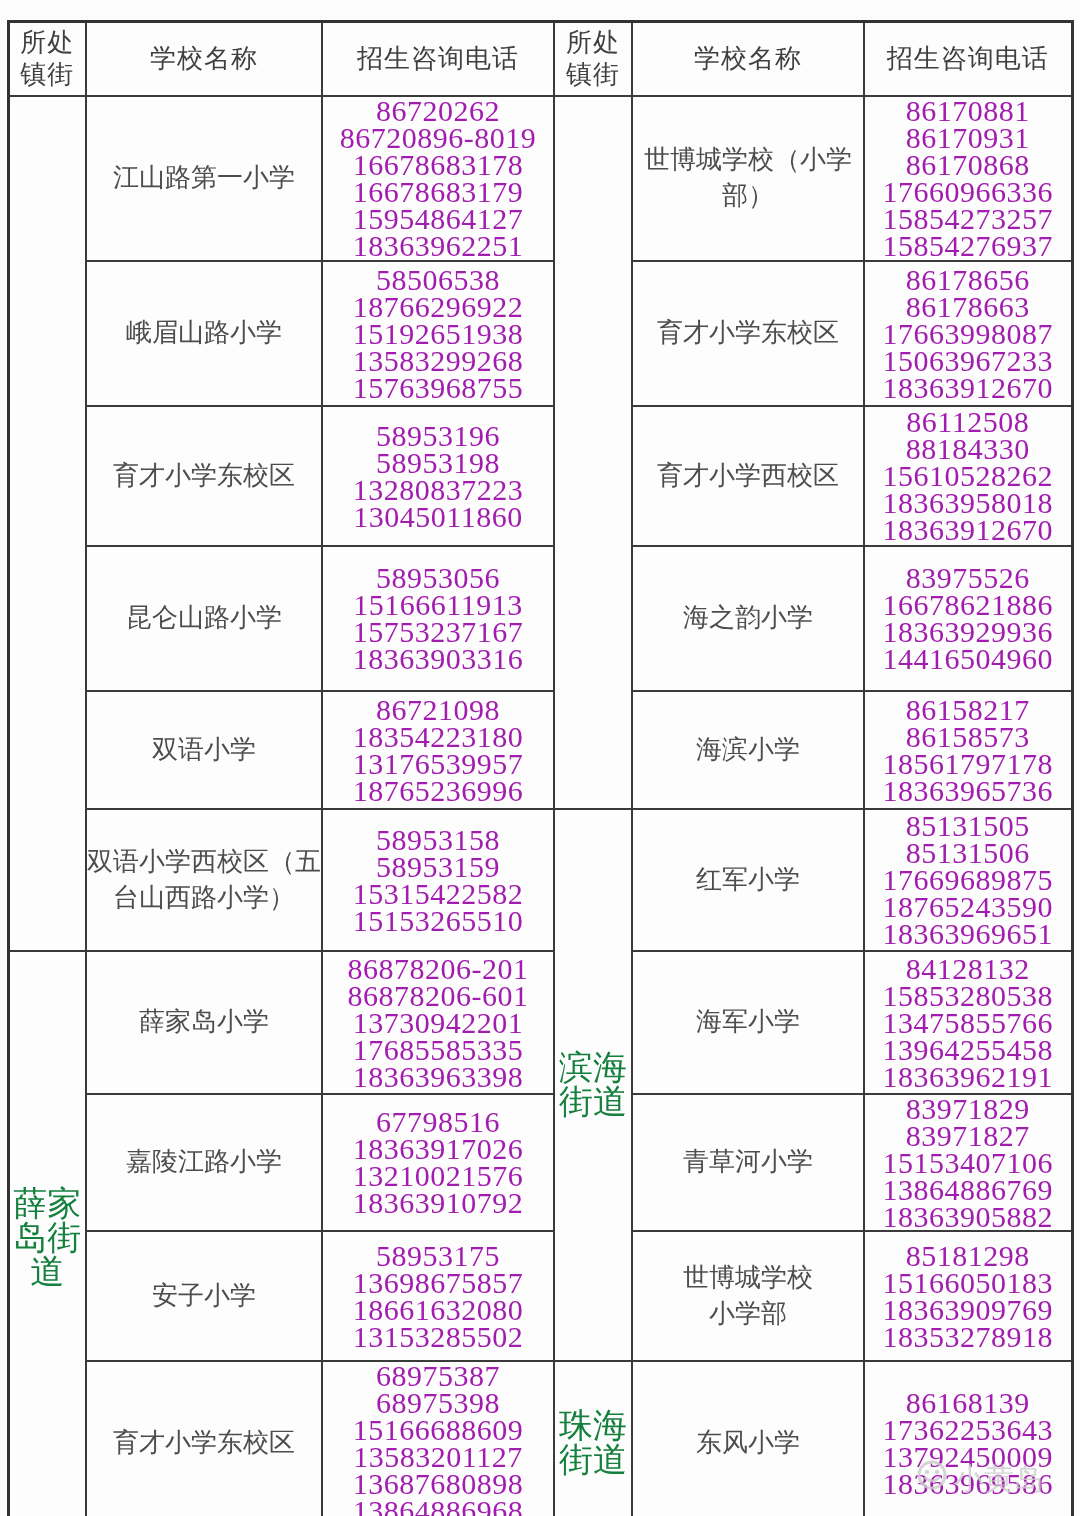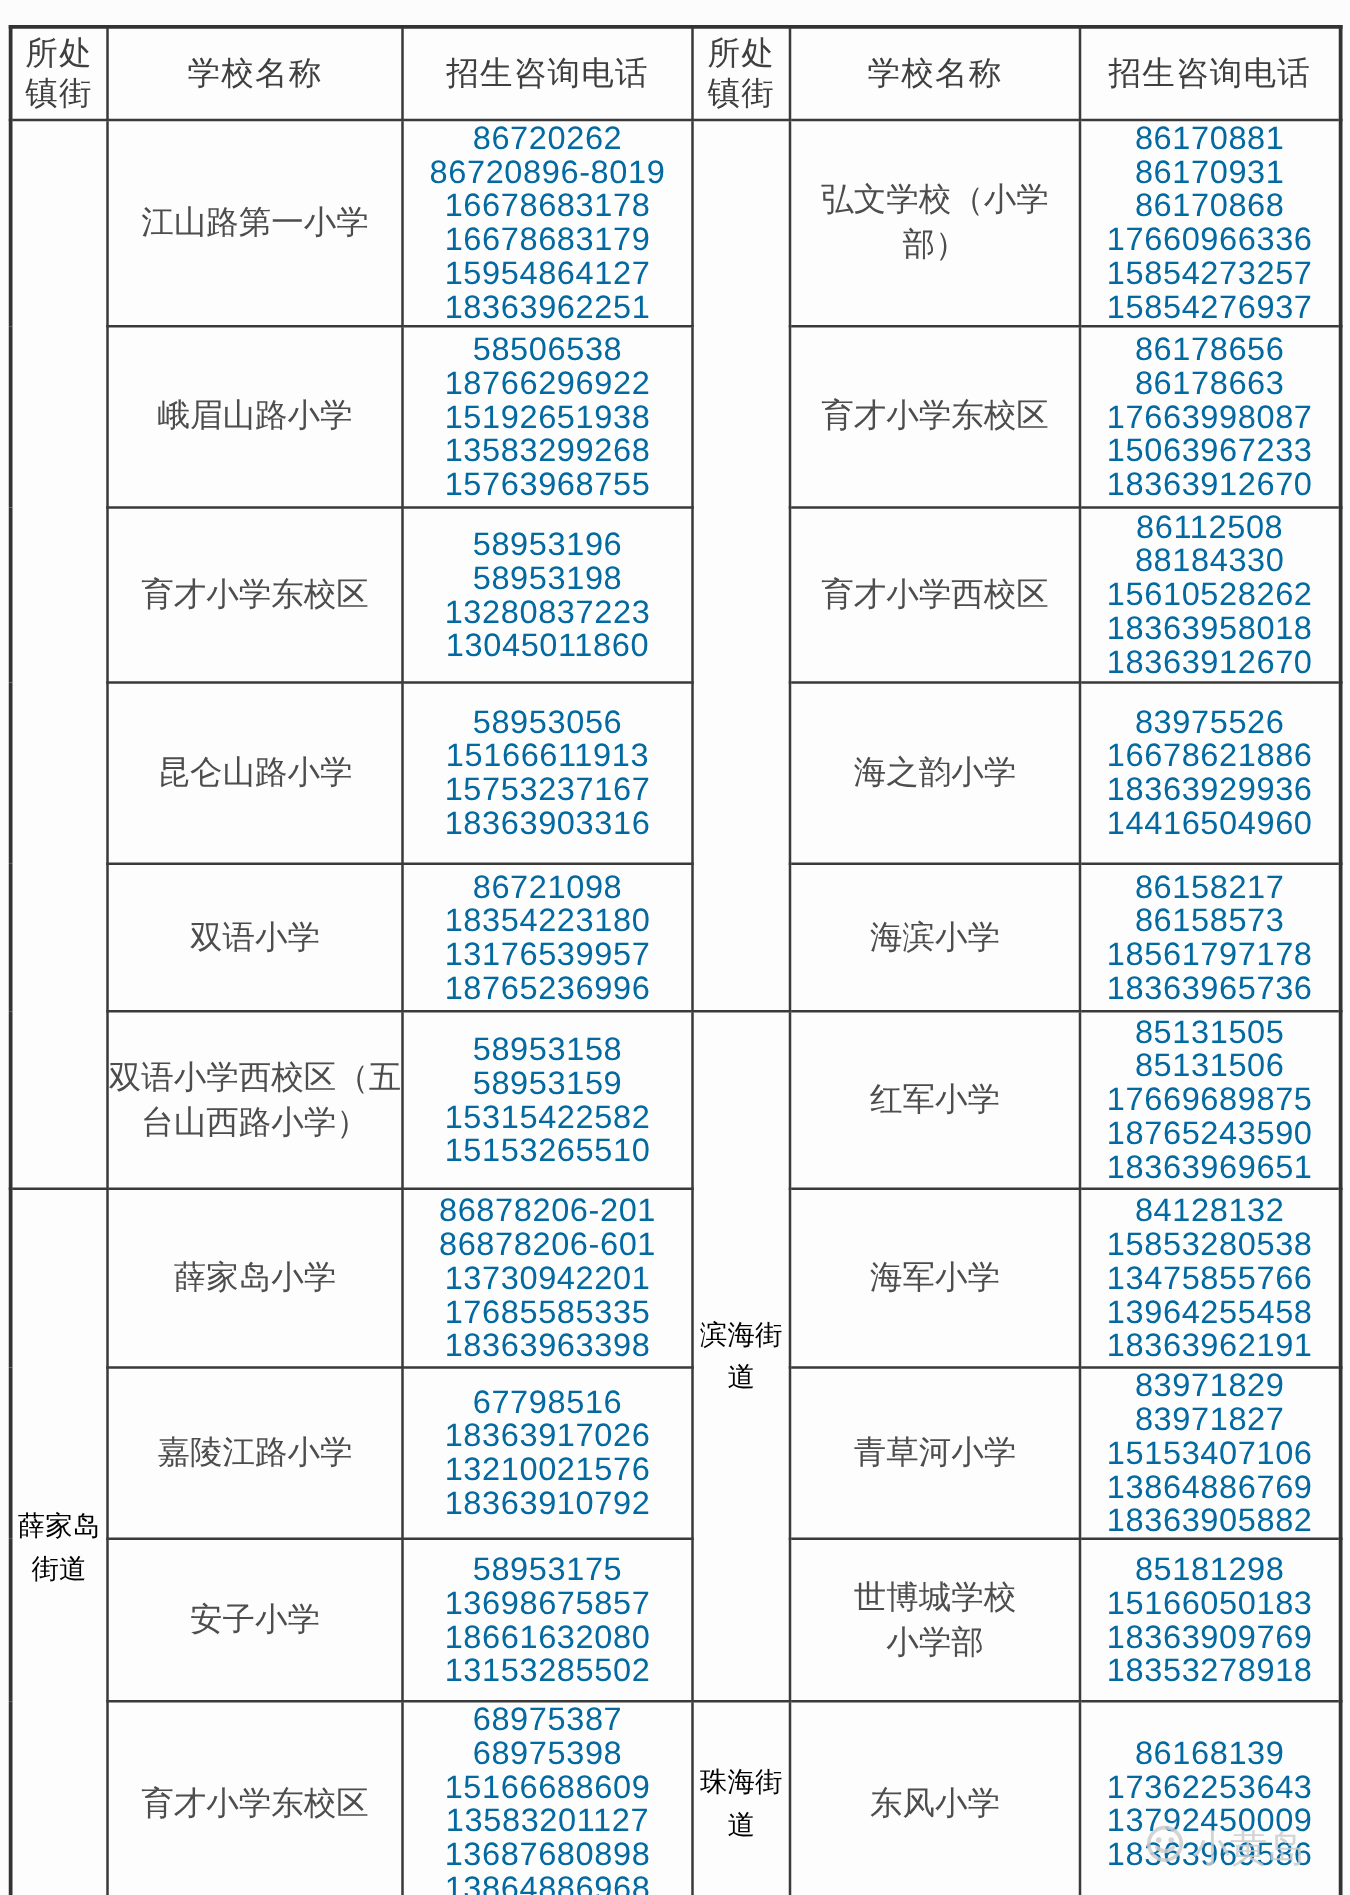--- a/index.html
+++ b/index.html
@@ -32,35 +32,35 @@
   table.roster{border:3px solid #333;}
   th.hdr{
     font-size:26px;
     font-weight:normal;
     color:#3f3f3f;
     line-height:32px;
     letter-spacing:1px;
   }
   tr.hrow{height:74px;}
   td.town{
-    font-size:22px;
-    color:#000000;
+    font-size:34px;
+    color:#15803d;
     line-height:34px;
     padding:0 11px;
   }
   td.school{
     font-size:26px;
     color:#4d4d4d;
     line-height:36px;
     padding:0 8px;
   }
   td.phones{
-    font-family:Liberation Sans, sans-serif;
-    font-size:26px;
-    color:#0369a1;
+    font-family:Liberation Serif, serif;
+    font-size:30px;
+    color:#a21caf;
     line-height:27px;
     letter-spacing:0.5px;
   }
   tr.r0{height:165px;}
   tr.r1{height:145px;}
   tr.r2{height:140px;}
   tr.r3{height:145px;}
   tr.r4{height:118px;}
   tr.r5{height:142px;}
   tr.r6{height:143px;}
@@ -104,21 +104,21 @@
     <tr class="r0">
       <td class="town" rowspan="6"></td>
       <td class="school">江山路第一小学</td>
       <td class="phones">86720262
 86720896-8019
 16678683178
 16678683179
 15954864127
 18363962251</td>
       <td class="town" rowspan="5"></td>
-      <td class="school">弘文学校（小学部）</td>
+      <td class="school">世博城学校（小学部）</td>
       <td class="phones">86170881
 86170931
 86170868
 17660966336
 15854273257
 15854276937</td>
     </tr>
 
     <tr class="r1">
       <td class="school">峨眉山路小学</td>

